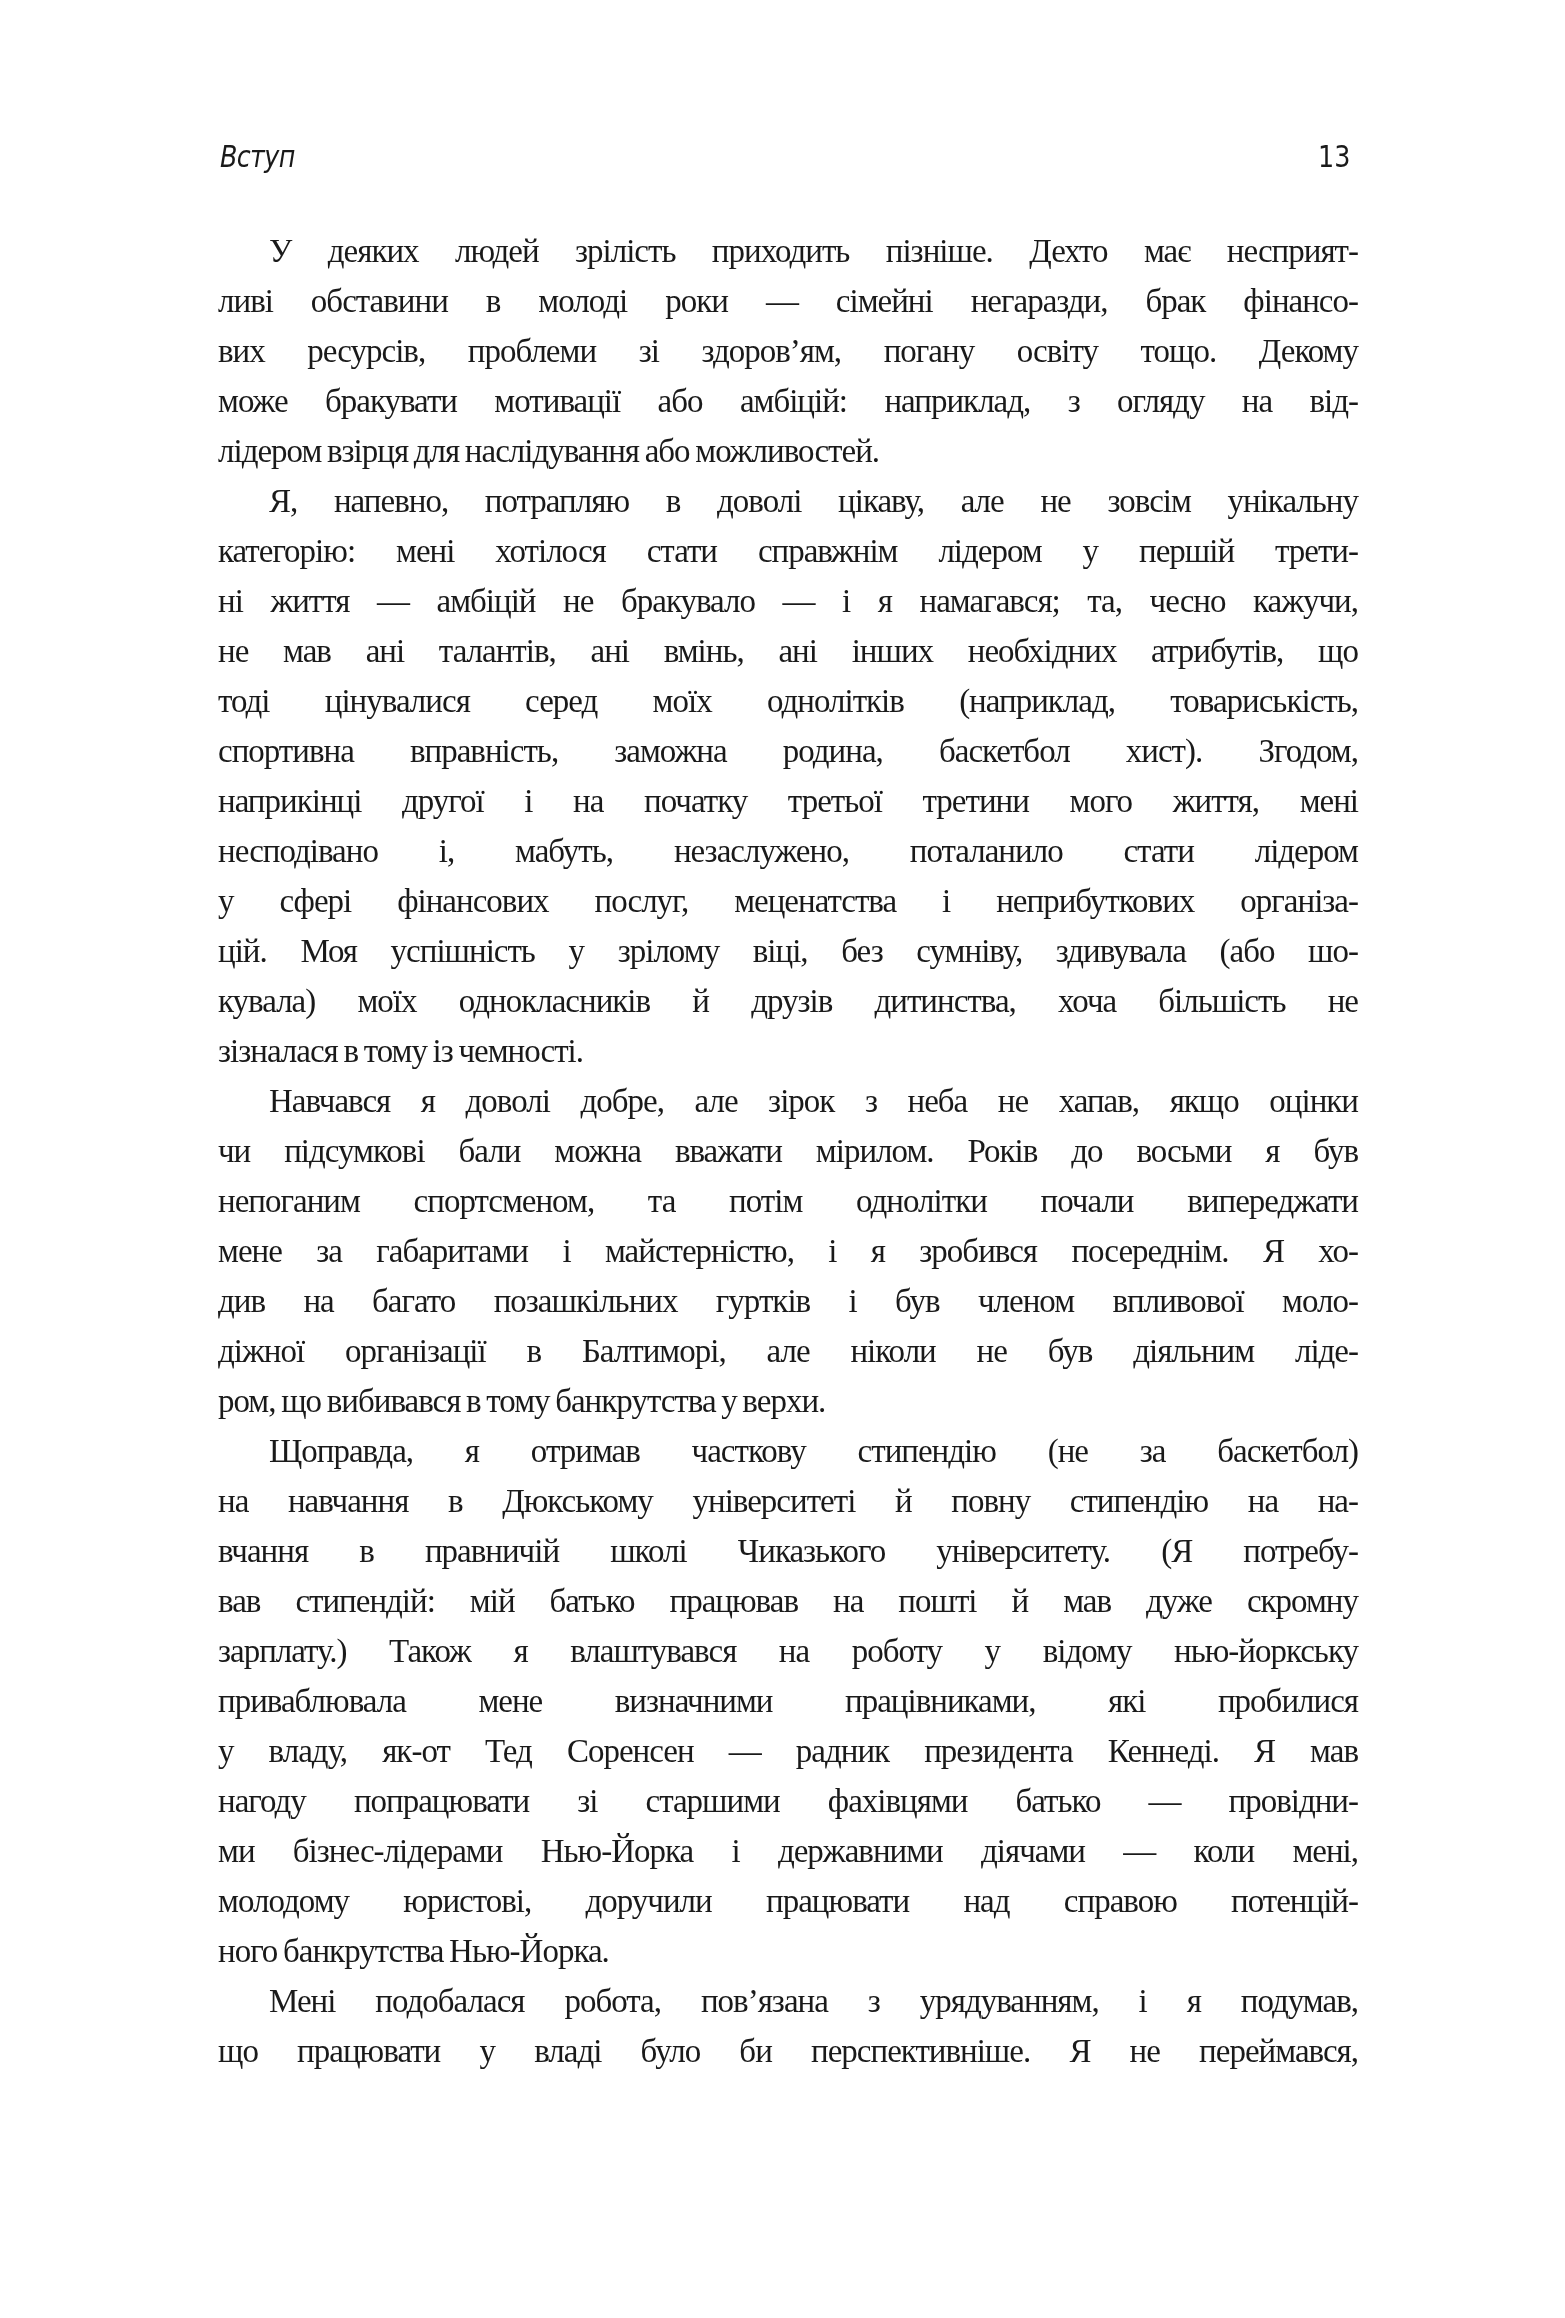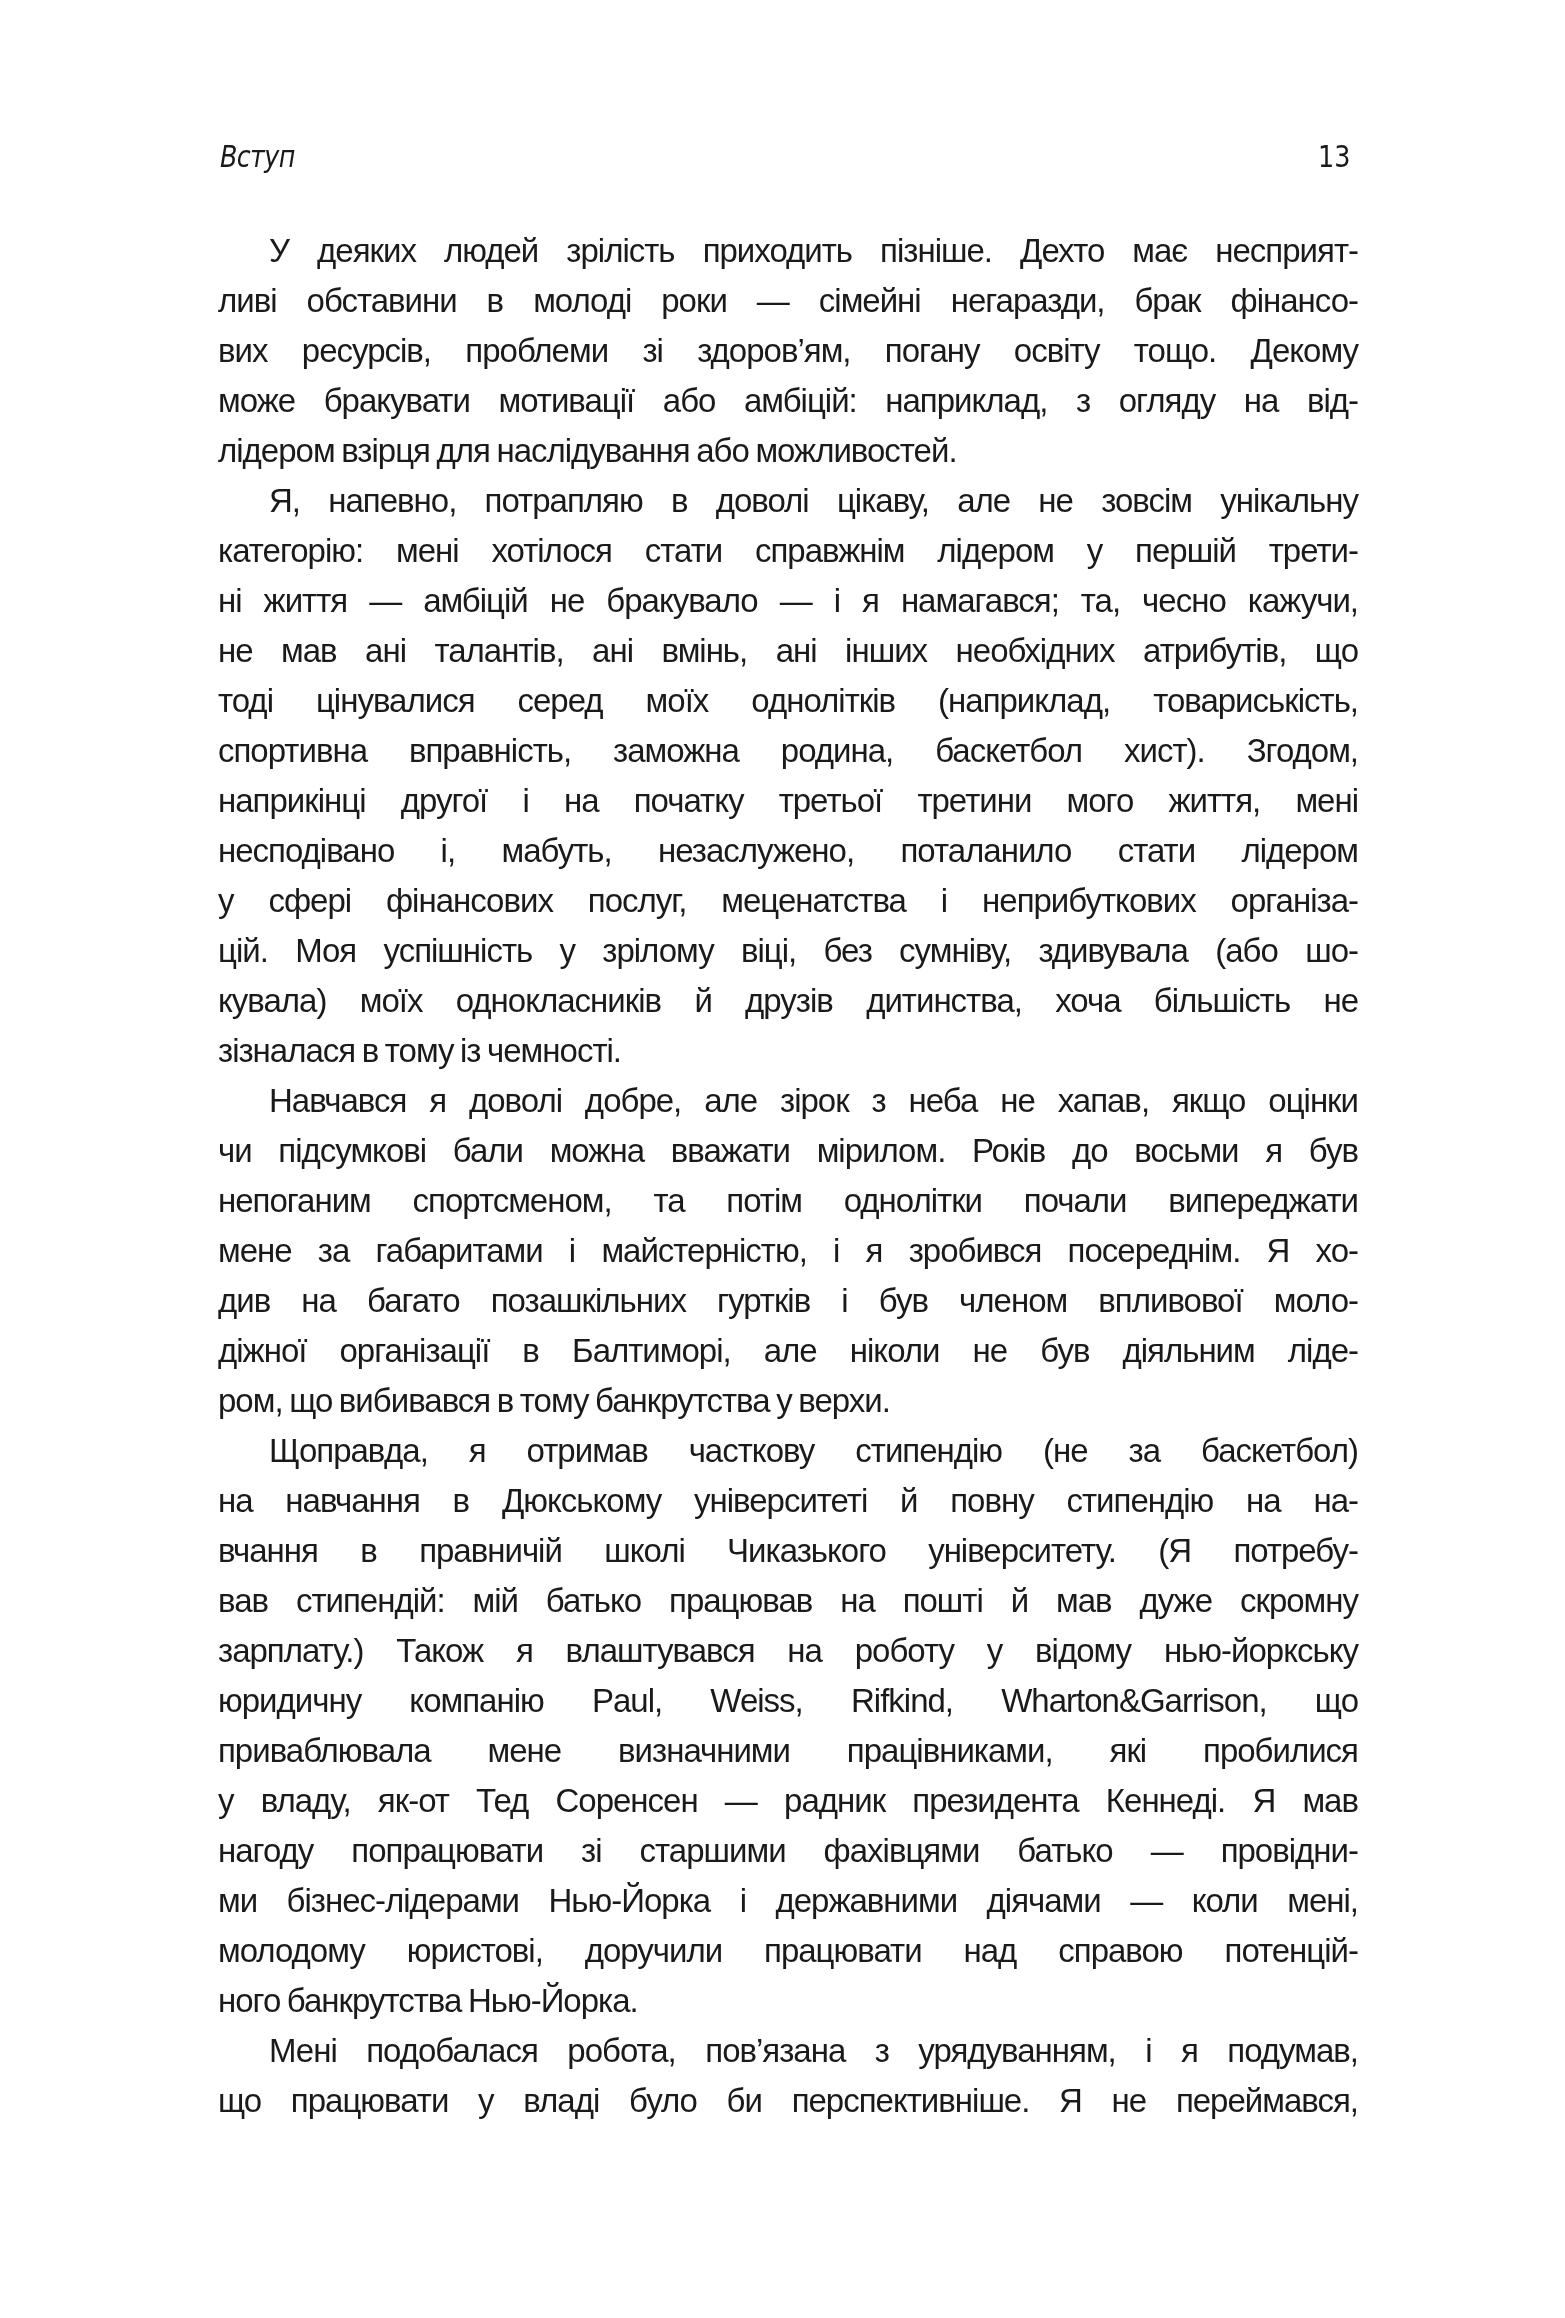--- a/index.html
+++ b/index.html
@@ -44,21 +44,21 @@
       font-size: 31px;
       color: #1a1a1a;
       transform: scaleX(0.82);
       transform-origin: right center;
     }
     .body-text {
       position: absolute;
       left: 218px;
       top: 218px;
       width: 1140px;
-      font-family: Liberation Sans, sans-serif;
+      font-family: Liberation Serif, serif;
       font-size: 33px;
       line-height: 50px;
       color: #1a1a1a;
     }
     .line {
       display: block;
       height: 50px;
       white-space: nowrap;
       text-align: justify;
       text-align-last: justify;
@@ -127,21 +127,20 @@
       <span class="line"><span class="line-inner">діжної організації в Балтиморі, але ніколи не був діяльним ліде-</span></span>
       <span class="line last"><span class="line-inner">ром, що вибивався в тому банкрутства у верхи.</span></span>
     </div>
 
     <div class="paragraph">
       <span class="line indent"><span class="line-inner">Щоправда, я отримав часткову стипендію (не за баскетбол)</span></span>
       <span class="line"><span class="line-inner">на навчання в Дюкському університеті й повну стипендію на на-</span></span>
       <span class="line"><span class="line-inner">вчання в правничій школі Чиказького університету. (Я потребу-</span></span>
       <span class="line"><span class="line-inner">вав стипендій: мій батько працював на пошті й мав дуже скромну</span></span>
       <span class="line"><span class="line-inner">зарплату.) Також я влаштувався на роботу у відому нью-йоркську</span></span>
-      <span class="line"><span class="line-inner">юридичну компанію Paul, Weiss, Rifkind, Wharton&amp;Garrison, що</span></span>
       <span class="line"><span class="line-inner">приваблювала мене визначними працівниками, які пробилися</span></span>
       <span class="line"><span class="line-inner">у владу, як-от Тед Соренсен — радник президента Кеннеді. Я мав</span></span>
       <span class="line"><span class="line-inner">нагоду попрацювати зі старшими фахівцями батько — провідни-</span></span>
       <span class="line"><span class="line-inner">ми бізнес-лідерами Нью-Йорка і державними діячами — коли мені,</span></span>
       <span class="line"><span class="line-inner">молодому юристові, доручили працювати над справою потенцій-</span></span>
       <span class="line last"><span class="line-inner">ного банкрутства Нью-Йорка.</span></span>
     </div>
 
     <div class="paragraph">
       <span class="line indent"><span class="line-inner">Мені подобалася робота, пов’язана з урядуванням, і я подумав,</span></span>

